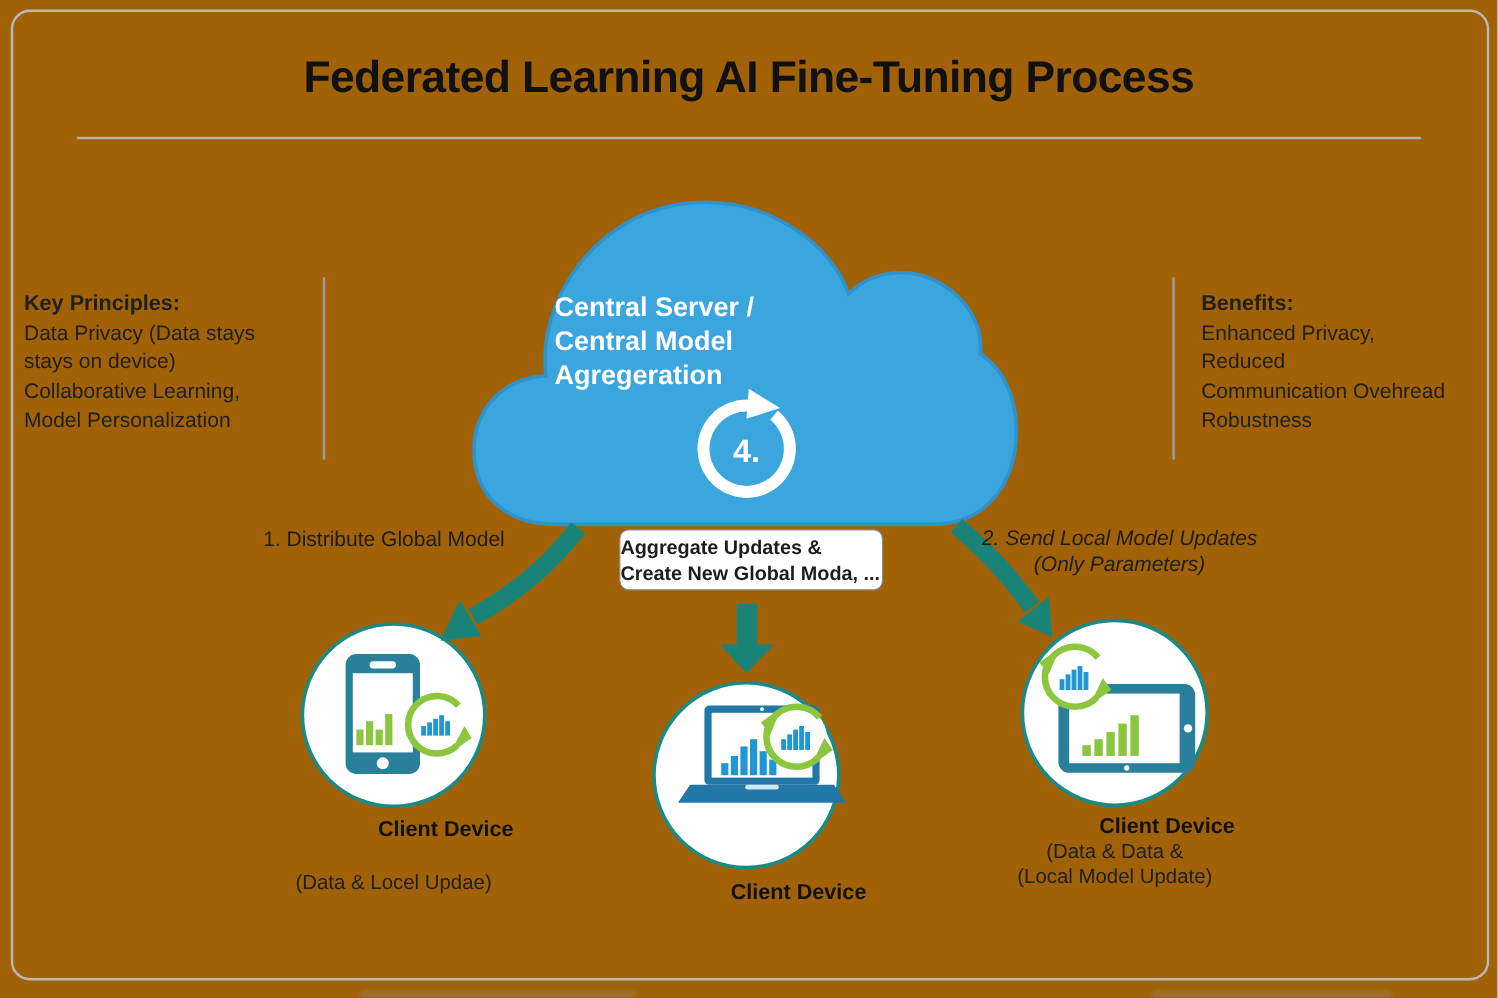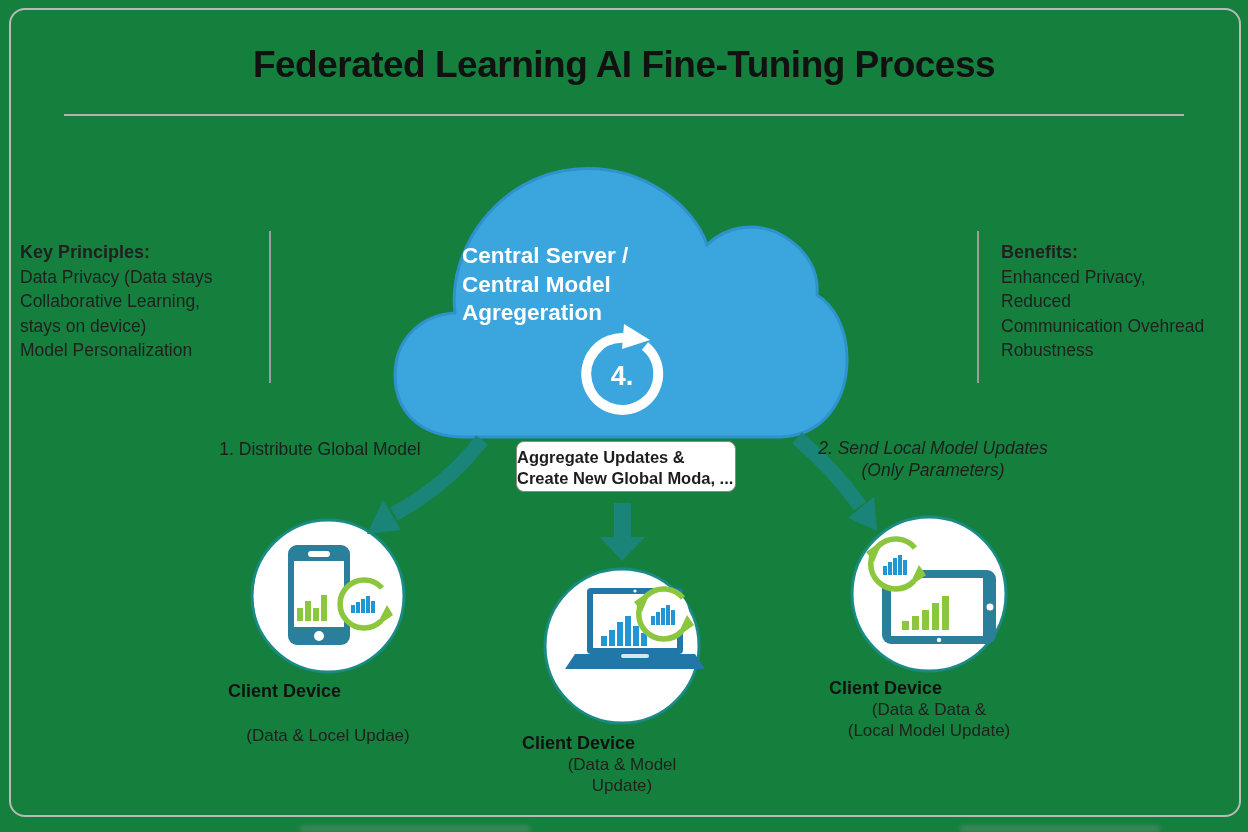--- a/index.html
+++ b/index.html
@@ -1,17 +1,17 @@
 <!DOCTYPE html>
 <html><head>
 <meta charset="utf-8">
 <style>
   html,body{margin:0;padding:0;background:#ffffff;}
   #canvas{
-    position:relative;width:1248px;height:832px;background:#15803d;
+    position:relative;width:1248px;height:832px;background:#a16207;
     font-family:"Liberation Sans","DejaVu Sans",sans-serif;color:#1c1c1c;overflow:hidden;
   }
   .abs{position:absolute;}
   #frame{
     left:9px;top:8px;width:1228px;height:805px;
     border:2px solid #b9b9b9;border-radius:16px;background:transparent;
   }
   #page-title{
     left:0;top:44px;width:1248px;text-align:center;
     font-size:37px;font-weight:800;letter-spacing:-0.5px;color:#111;
@@ -33,21 +33,21 @@
     color:#ffffff;font-weight:700;font-size:27px;
   }
   .flow-label{font-size:17.5px;color:#1d1d1d;text-align:center;line-height:21.5px;}
   #label-distribute{left:190px;top:439px;width:260px;}
   #label-send{left:808px;top:438px;width:250px;font-style:italic;}
   #aggregate-box{
     left:516px;top:441px;width:218px;height:44px;
     border:1.5px solid #8a8a8a;border-radius:8px;background:#fff;
     font-size:16.5px;line-height:21px;padding-top:5px;color:#1d1d1d;font-weight:bold;
   }
-  .client-title{font-weight:700;font-size:18px;text-align:left;color:#111;}
+  .client-title{font-weight:700;font-size:18px;text-align:right;color:#111;}
   .client-sub{font-size:17px;text-align:center;color:#202020;line-height:20.5px;}
   #client-left-title{left:228px;top:681px;width:200px;}
   #client-left-sub{left:213px;top:703px;width:230px;margin-top:23px;}
   #client-center-title{left:522px;top:733px;width:200px;}
   #client-center-sub{left:522px;top:755px;width:200px;}
   #client-right-title{left:829px;top:678px;width:200px;}
   #client-right-sub{left:814px;top:700px;width:230px;}
   .artifact{height:5px;background:#9a9a9a;opacity:.35;filter:blur(2px);border-radius:2px;}
 </style>
 </head>
@@ -176,22 +176,22 @@
           <rect x="44" y="31" width="4" height="20" fill="#2096D5"></rect>
           <rect x="49" y="36" width="4" height="15" fill="#2096D5"></rect>
         </g>
       </g>
     </g>
   </svg>
 
   <div class="abs side-block" id="key-principles">
     <div class="side-heading">Key Principles:</div>
     <div>Data Privacy (Data stays</div>
+    <div>stays on device)</div>
     <div>Collaborative Learning,</div>
-    <div>stays on device)</div>
     <div>Model Personalization</div>
   </div>
   <div class="abs v-divider" id="v-div-left"></div>
 
   <div class="abs v-divider" id="v-div-right"></div>
   <div class="abs side-block" id="benefits">
     <div class="side-heading">Benefits:</div>
     <div>Enhanced Privacy,</div>
     <div>Reduced</div>
     <div>Communication Ovehread</div>
@@ -214,24 +214,20 @@
 
   <div class="abs flow-label" id="label-send">
     <div>2. Send Local Model Updates</div>
     <div>(Only Parameters)</div>
   </div>
 
   <div class="abs client-title" id="client-left-title">Client Device</div>
   <div class="abs client-sub" id="client-left-sub">(Data &amp; Locel Updae)</div>
 
   <div class="abs client-title" id="client-center-title">Client Device</div>
-  <div class="abs client-sub" id="client-center-sub">
-    <div>(Data &amp; Model</div>
-    <div>Update)</div>
-  </div>
 
   <div class="abs client-title" id="client-right-title">Client Device</div>
   <div class="abs client-sub" id="client-right-sub">
     <div>(Data &amp; Data &amp;</div>
     <div>(Local Model Update)</div>
   </div>
 
   <div class="abs artifact" style="left:300px;top:826px;width:230px;"></div>
   <div class="abs artifact" style="left:960px;top:826px;width:200px;"></div>
 

